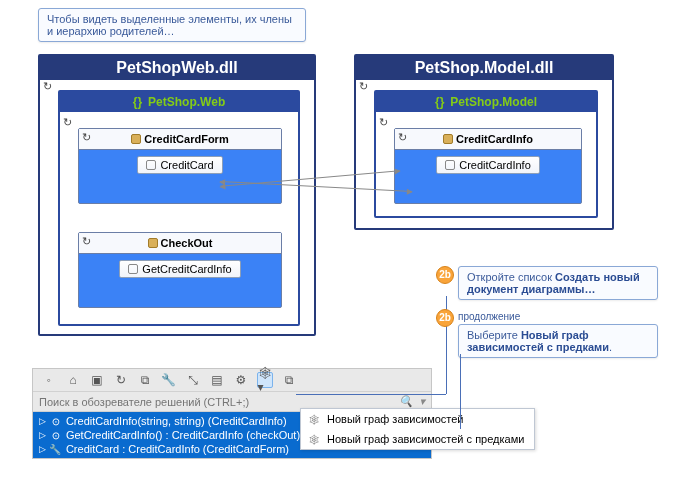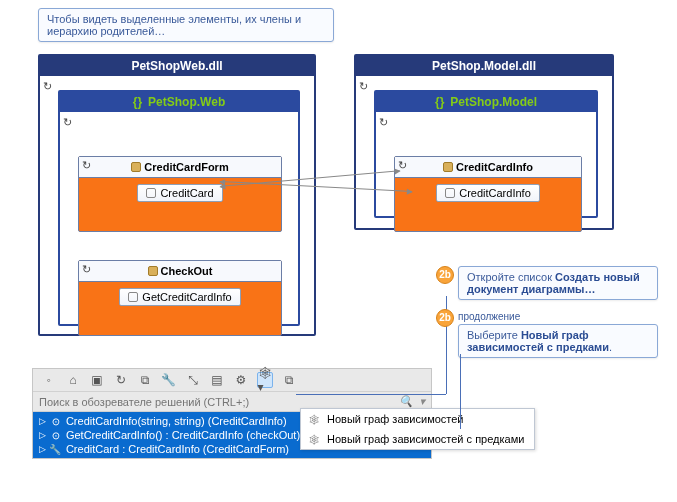--- a/index.html
+++ b/index.html
@@ -1,25 +1,25 @@
 <!DOCTYPE html>
 <html><head>
 <meta charset="utf-8">
 <style>
   *{box-sizing:border-box;margin:0;padding:0;}
   body{font-family:"Segoe UI",Tahoma,sans-serif;font-size:11px;color:#000;background:#fff;width:677px;height:502px;position:relative;overflow:hidden;}
   .callout{position:absolute;background:#f9fbff;border:1px solid #8aa8d6;border-radius:3px;padding:4px 8px;color:#3a5a9a;box-shadow:0 1px 2px rgba(0,0,0,.08);font-size:11px;}
   .callout .b{font-weight:bold;color:#2a4c93;}
   .bubble{position:absolute;width:18px;height:18px;border-radius:50%;background:#f9a43a;border:1px solid #d8831a;color:#fff;font-size:10px;font-weight:bold;line-height:16px;text-align:center;z-index:20;}
   .pkg{position:absolute;border:2px solid #263a7a;background:#fff;border-radius:2px;}
-  .pkg-hdr{background:#263a7a;color:#fff;font-weight:bold;text-align:center;font-size:12px;padding:3px 0;}
+  .pkg-hdr{background:#263a7a;color:#fff;font-weight:bold;text-align:center;font-size:16px;padding:3px 0;}
   .ns{position:absolute;border:2px solid #2b4a9f;border-radius:2px;background:#fff;}
   .ns-hdr{background:#2b4a9f;color:#84cc16;font-weight:bold;text-align:center;font-size:12px;padding:3px 0;}
   .ns-hdr::before{content:"{}";margin-right:6px;font-weight:bold;}
-  .cls{position:absolute;border:1px solid #6b7ea6;border-radius:2px;background:#f97316;font-size:11px;margin-top:28px;}
+  .cls{position:absolute;border:1px solid #6b7ea6;border-radius:2px;background:#3b82f6;font-size:11px;}
   .cls-hdr{font-weight:bold;text-align:center;padding:4px 2px;background:#f7f9fd;border-bottom:1px solid #6b7ea6;}
   .cls-hdr .classico{display:inline-block;width:10px;height:10px;background:#d9b05a;border:1px solid #a27c2a;border-radius:2px;margin-right:3px;position:relative;top:1px;}
   .mem{display:flex;align-items:center;justify-content:center;padding:6px 4px;}
   .pill{border:1px solid #8d9fb8;border-radius:2px;background:linear-gradient(#fff,#f1f4fa);padding:2px 8px;font-size:11px;}
   .chip{display:inline-block;width:10px;height:10px;border:1px solid #888;border-radius:2px;margin-right:4px;position:relative;top:1px;}
   .cycle{position:absolute;left:3px;top:3px;width:12px;height:12px;}
   .cycle::before{content:"↻";font-size:11px;color:#444;}
   .ns .cycle{top:24px;}
   .pkg .cycle{top:24px;}
   .cls .cycle{top:2px;left:3px;}
@@ -47,21 +47,21 @@
   .tree-row{display:flex;align-items:center;gap:4px;padding:1px 6px;font-size:11px;}
   .tree-row .tri{font-size:9px;}
   .tree-row .ico{width:12px;height:12px;display:inline-flex;align-items:center;justify-content:center;font-size:10px;}
   
   .conline{position:absolute;border-top:1px solid #4a6fb7;z-index:10;}
   .convline{position:absolute;border-left:1px solid #4a6fb7;z-index:10;}
 </style>
 </head>
 <body>
 
-<div class="callout" style="left:38px;top:8px;width:296px;">Чтобы видеть выделенные элементы, их члены и иерархию родителей…</div>
+<div class="callout" style="left:38px;top:8px;width:268px;">Чтобы видеть выделенные элементы, их члены и иерархию родителей…</div>
 
 <div class="pkg" style="left:38px;top:54px;width:278px;height:282px;">
  <div class="pkg-hdr">PetShopWeb.dll</div>
  <span class="cycle"></span>
  <div class="ns" style="left:18px;top:34px;width:242px;height:236px;">
    <div class="ns-hdr">PetShop.Web</div>
    <span class="cycle"></span>
    <div class="cls" style="left:18px;top:36px;width:204px;height:76px;">
      <span class="cycle"></span>
      <div class="cls-hdr"><span class="classico"></span><span>CreditCardForm</span></div>

